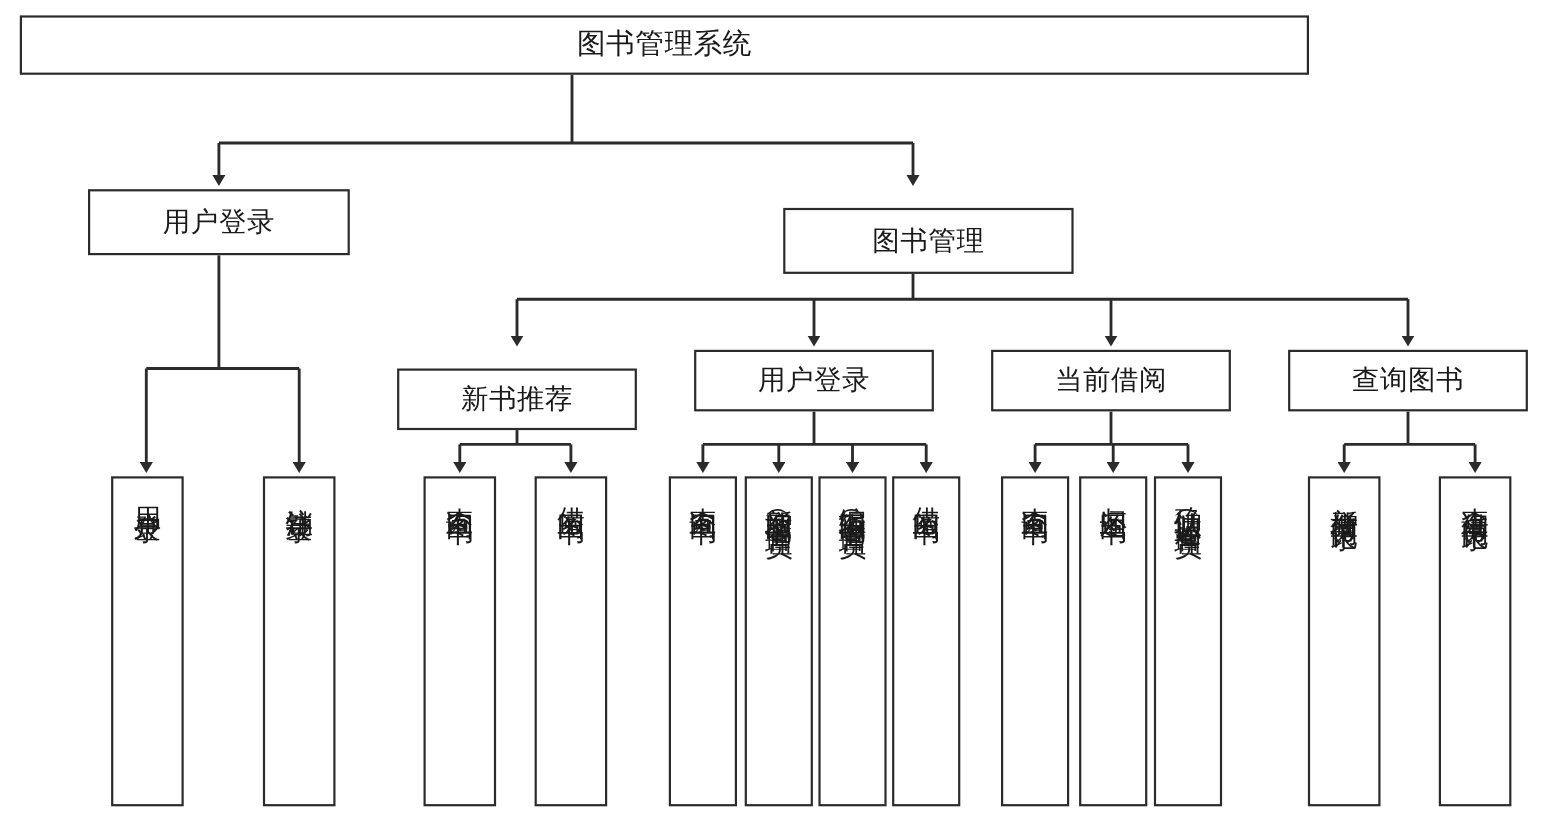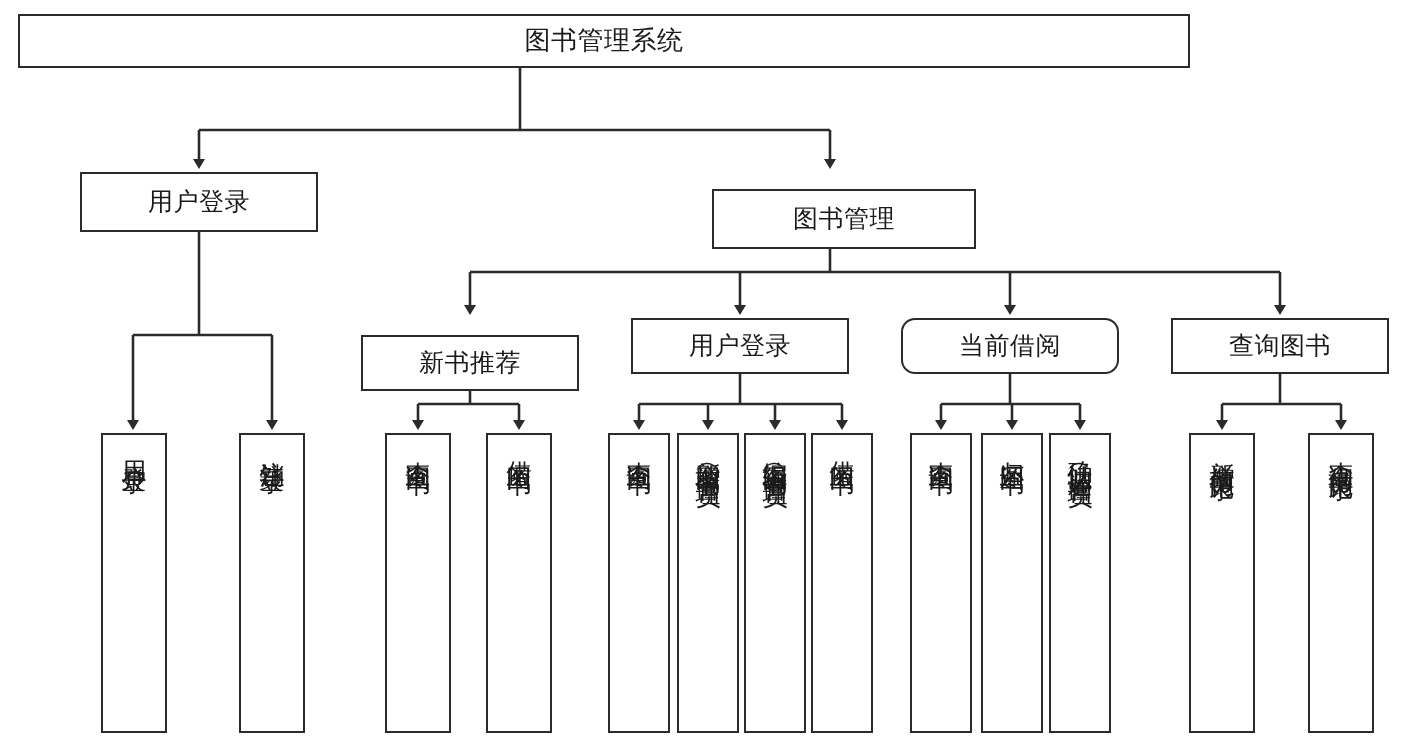--- a/index.html
+++ b/index.html
@@ -137,21 +137,21 @@
   <div class="node horiz" style="left:712px; top:172px; width:264px; height:60px;margin-top:17px;">
     <span class="label">图书管理</span>
   </div>
 
   <div class="node horiz" style="left:361px; top:335px; width:218px; height:56px;">
     <span class="label">新书推荐</span>
   </div>
   <div class="node horiz" style="left:631px; top:318px; width:218px; height:56px;">
     <span class="label">用户登录</span>
   </div>
-  <div class="node horiz" style="left:901px; top:318px; width:218px; height:56px;border-radius:14px;">
+  <div class="node horiz" style="left:901px; top:318px; width:218px; height:56px;">
     <span class="label">当前借阅</span>
   </div>
   <div class="node horiz" style="left:1171px; top:318px; width:218px; height:56px;">
     <span class="label">查询图书</span>
   </div>
 
   <div class="node vert" style="left:101px; top:433px; width:66px; height:300px;">
     <span class="label">用户登录</span>
   </div>
   <div class="node vert" style="left:239px; top:433px; width:66px; height:300px;">

